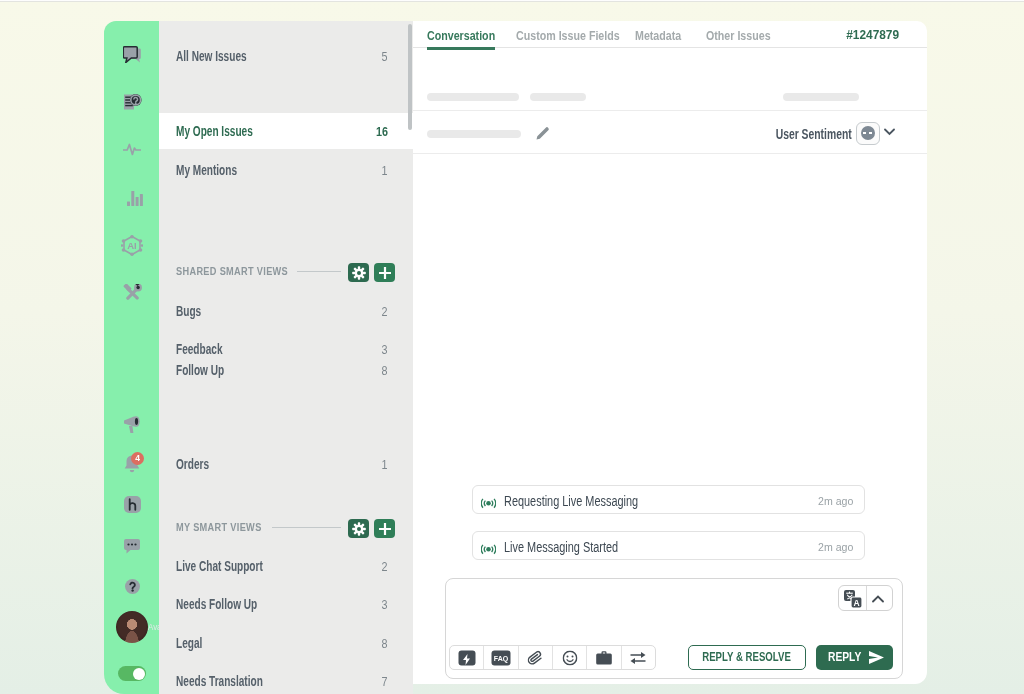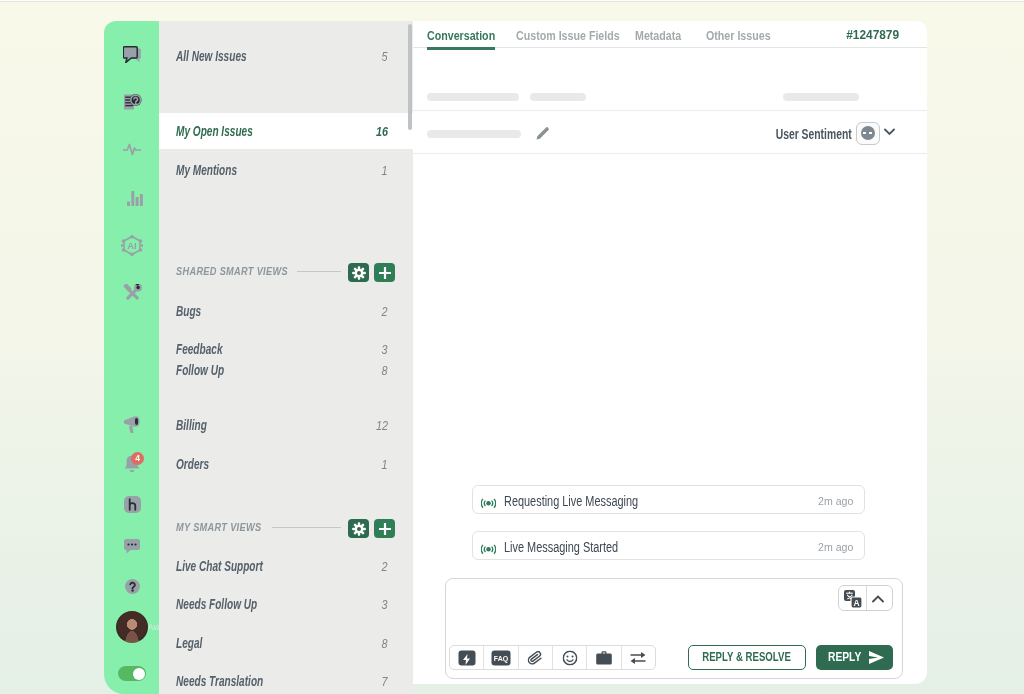--- a/index.html
+++ b/index.html
@@ -22,21 +22,21 @@
   background:
    radial-gradient(circle at 50% 42%, #b98a74 0 21%, rgba(0,0,0,0) 22%),
    radial-gradient(ellipse at 50% 115%, #7a5347 0 32%, rgba(0,0,0,0) 33%),
    radial-gradient(circle at 50% 48%, #432b26 0 58%, #251614 100%);
   overflow:hidden; }
 .avail { position:absolute; left:104px; top:622px; width:63px; text-align:center; color:#e3e6e8; font-size:9px;padding-left:44px; }
 .toggle-on { position:absolute; left:118px; top:666px; width:28px; height:15px; border-radius:8px; background:#57b863; }
 .toggle-on::after { content:""; position:absolute; right:1.5px; top:1.5px; width:12px; height:12px; border-radius:50%; background:#fff; }
 
 
-.side { position:absolute; left:159px; top:21px; width:254px; height:673px; background:#ebebea;font-style:italic; }
+.side { position:absolute; left:159px; top:21px; width:254px; height:673px; background:#ebebea; }
 .srow { position:absolute; left:0; width:254px; height:36px; }
 .srow .lbl { position:absolute; left:17px; top:50%; transform:translateY(-50%) scaleX(0.72); transform-origin:0 50%;
   font-size:14px; font-weight:bold; color:#55606a; white-space:nowrap; }
 .srow .cnt { position:absolute; right:25px; top:50%; transform:translateY(-50%) scaleX(0.8); transform-origin:100% 50%;
   font-size:13.5px; color:#7d868c; }
 .srow.sel { background:#fff; }
 .srow.sel .lbl, .srow.sel .cnt { color:#2e6b51; font-weight:bold; }
 .shead { position:absolute; left:0; width:290px; height:22px; }
 .shead .hl { position:absolute; left:17px; top:50%; transform:translateY(-50%) scaleX(0.8); transform-origin:0 50%;
   font-size:11.5px; font-weight:bold; letter-spacing:0.4px; color:#8d979c; white-space:nowrap; }
@@ -247,24 +247,20 @@
       <span class="cnt">2</span>
     </div>
   <div class="srow" style="top:310px">
       <span class="lbl">Feedback</span>
       <span class="cnt">3</span>
     </div>
   <div class="srow" style="top:331px">
       <span class="lbl">Follow Up</span>
       <span class="cnt">8</span>
     </div>
-  <div class="srow" style="top:386px">
-      <span class="lbl">Billing</span>
-      <span class="cnt">12</span>
-    </div>
   <div class="srow" style="top:425px">
       <span class="lbl">Orders</span>
       <span class="cnt">1</span>
     </div>
   <div class="shead" style="top:495px">
     <span class="hl">MY SMART VIEWS</span>
     <span class="line" style="left:113px; width:69px"></span>
     <div class="sbtn" style="left:189px; top:3px; background:#2d6a50">
       <svg width="14" height="14" viewBox="0 0 14 14">
           <g fill="#fff">

